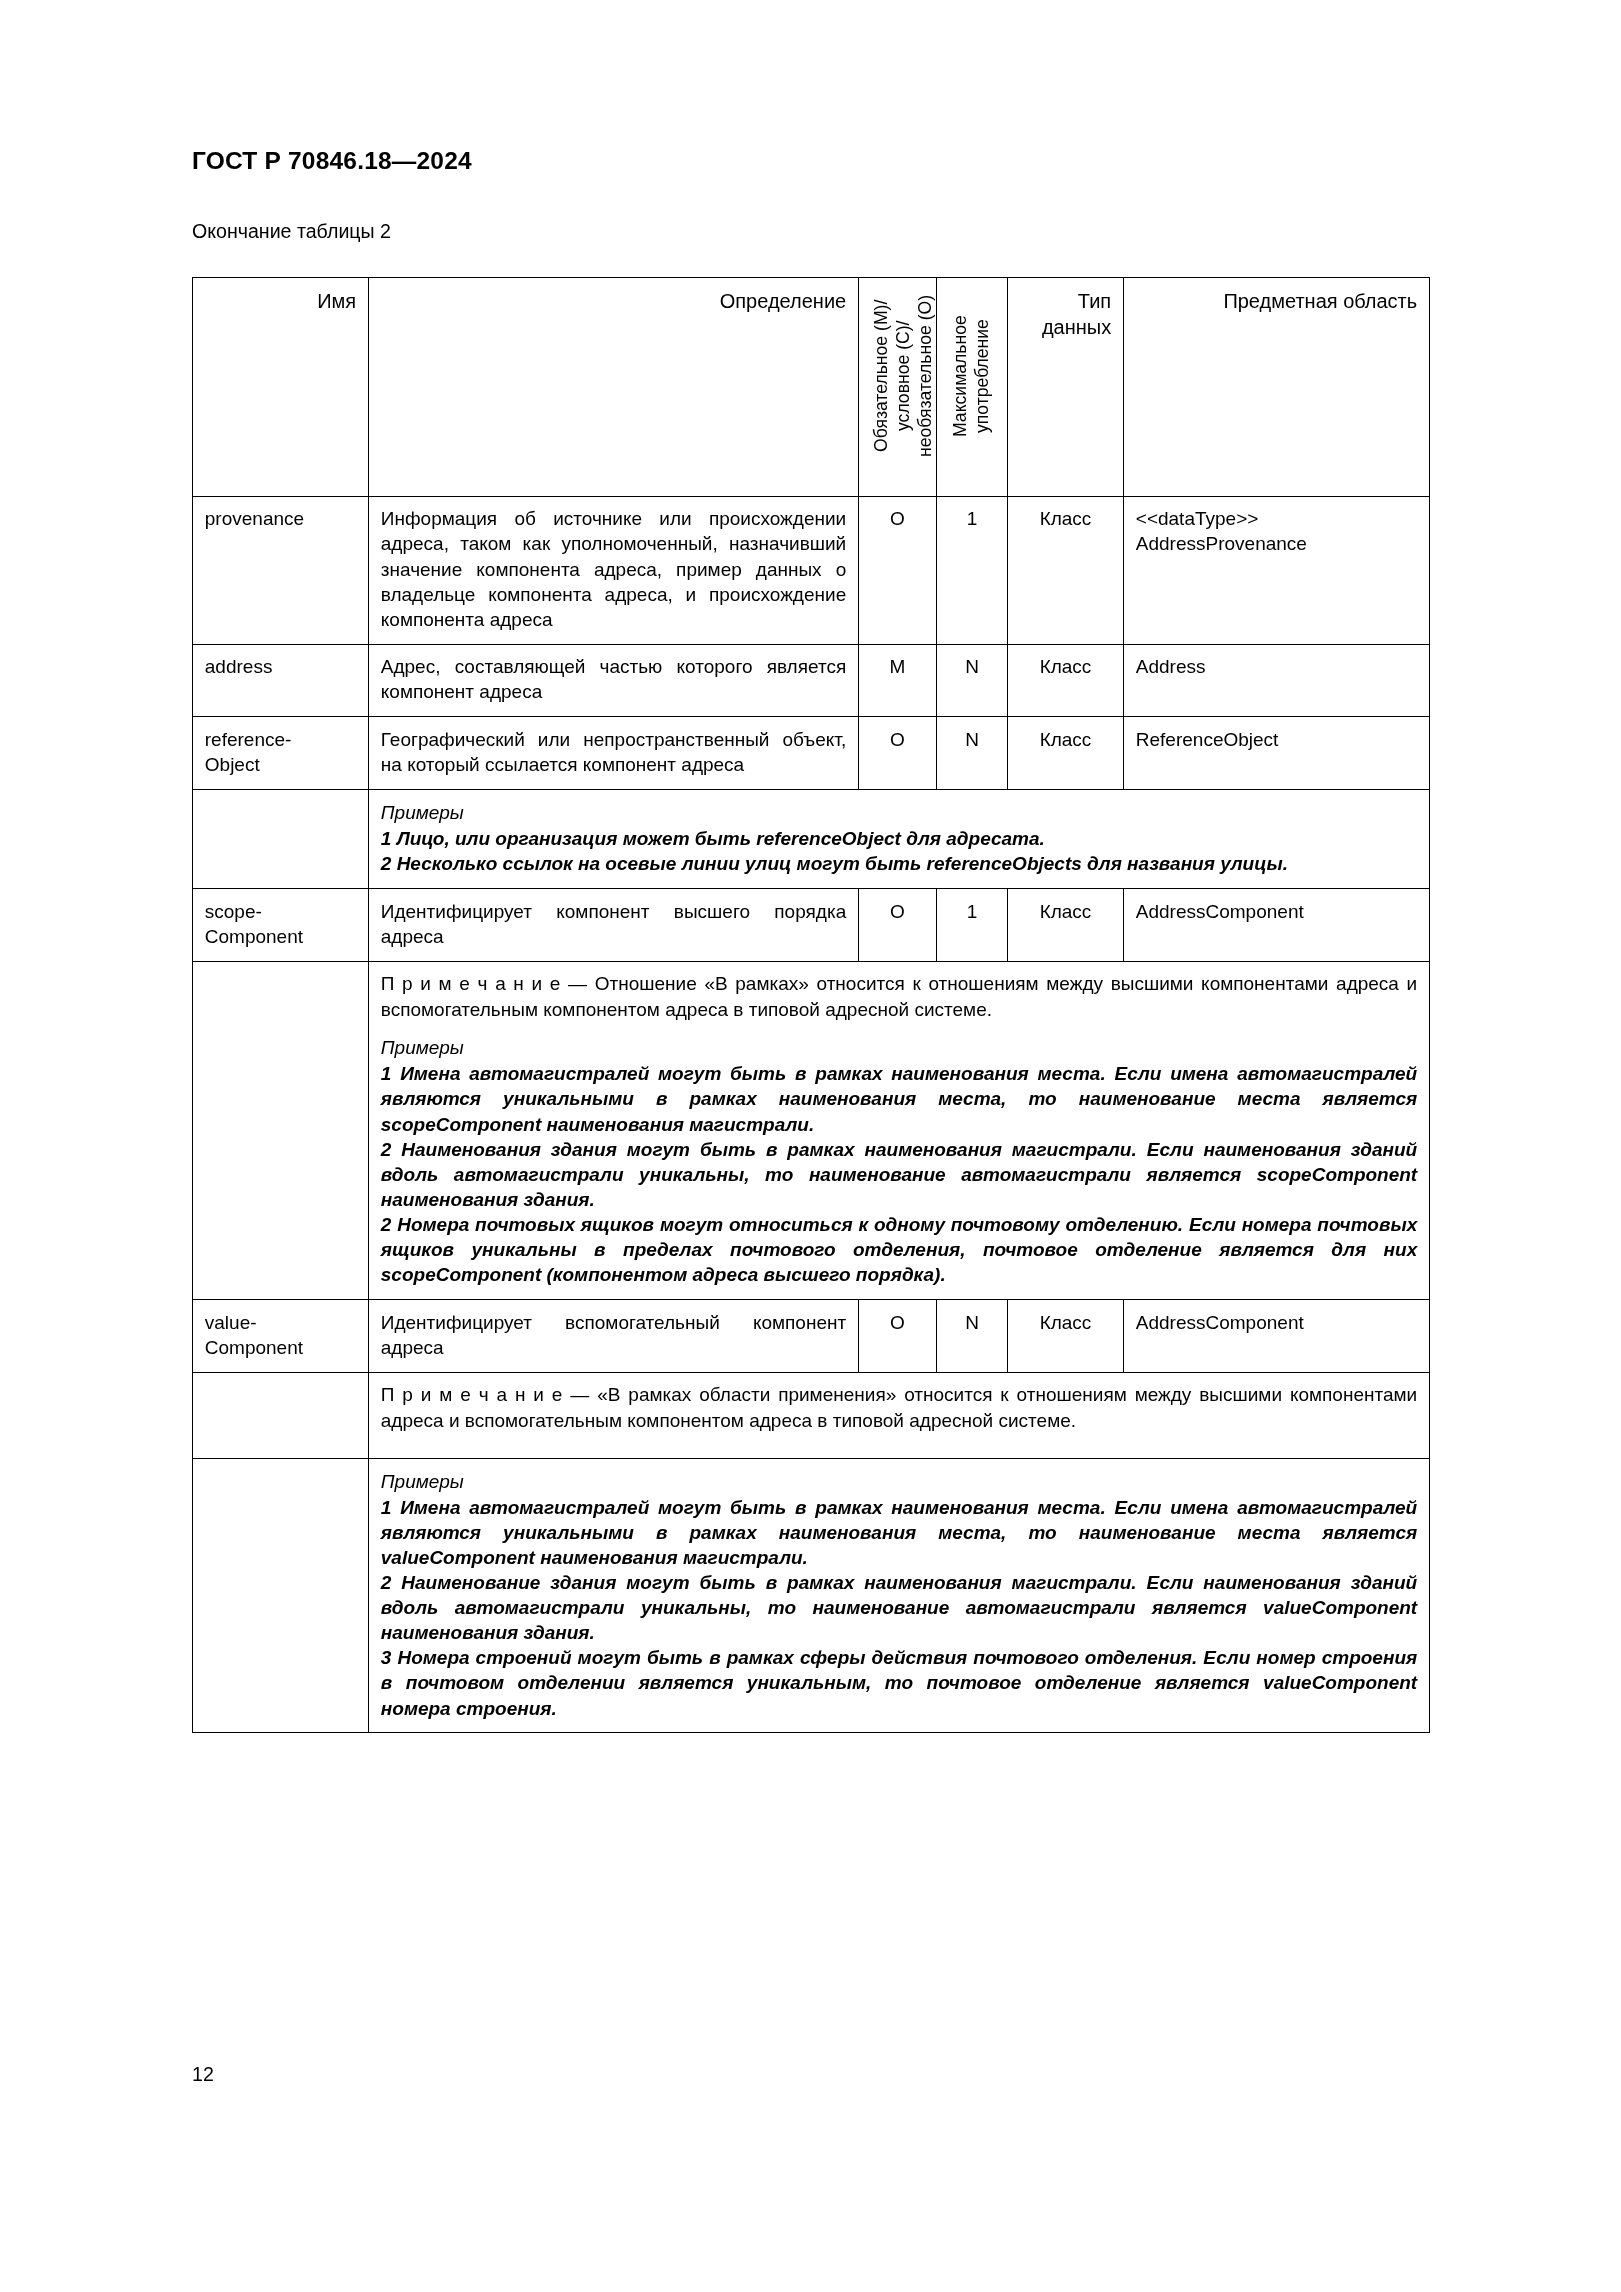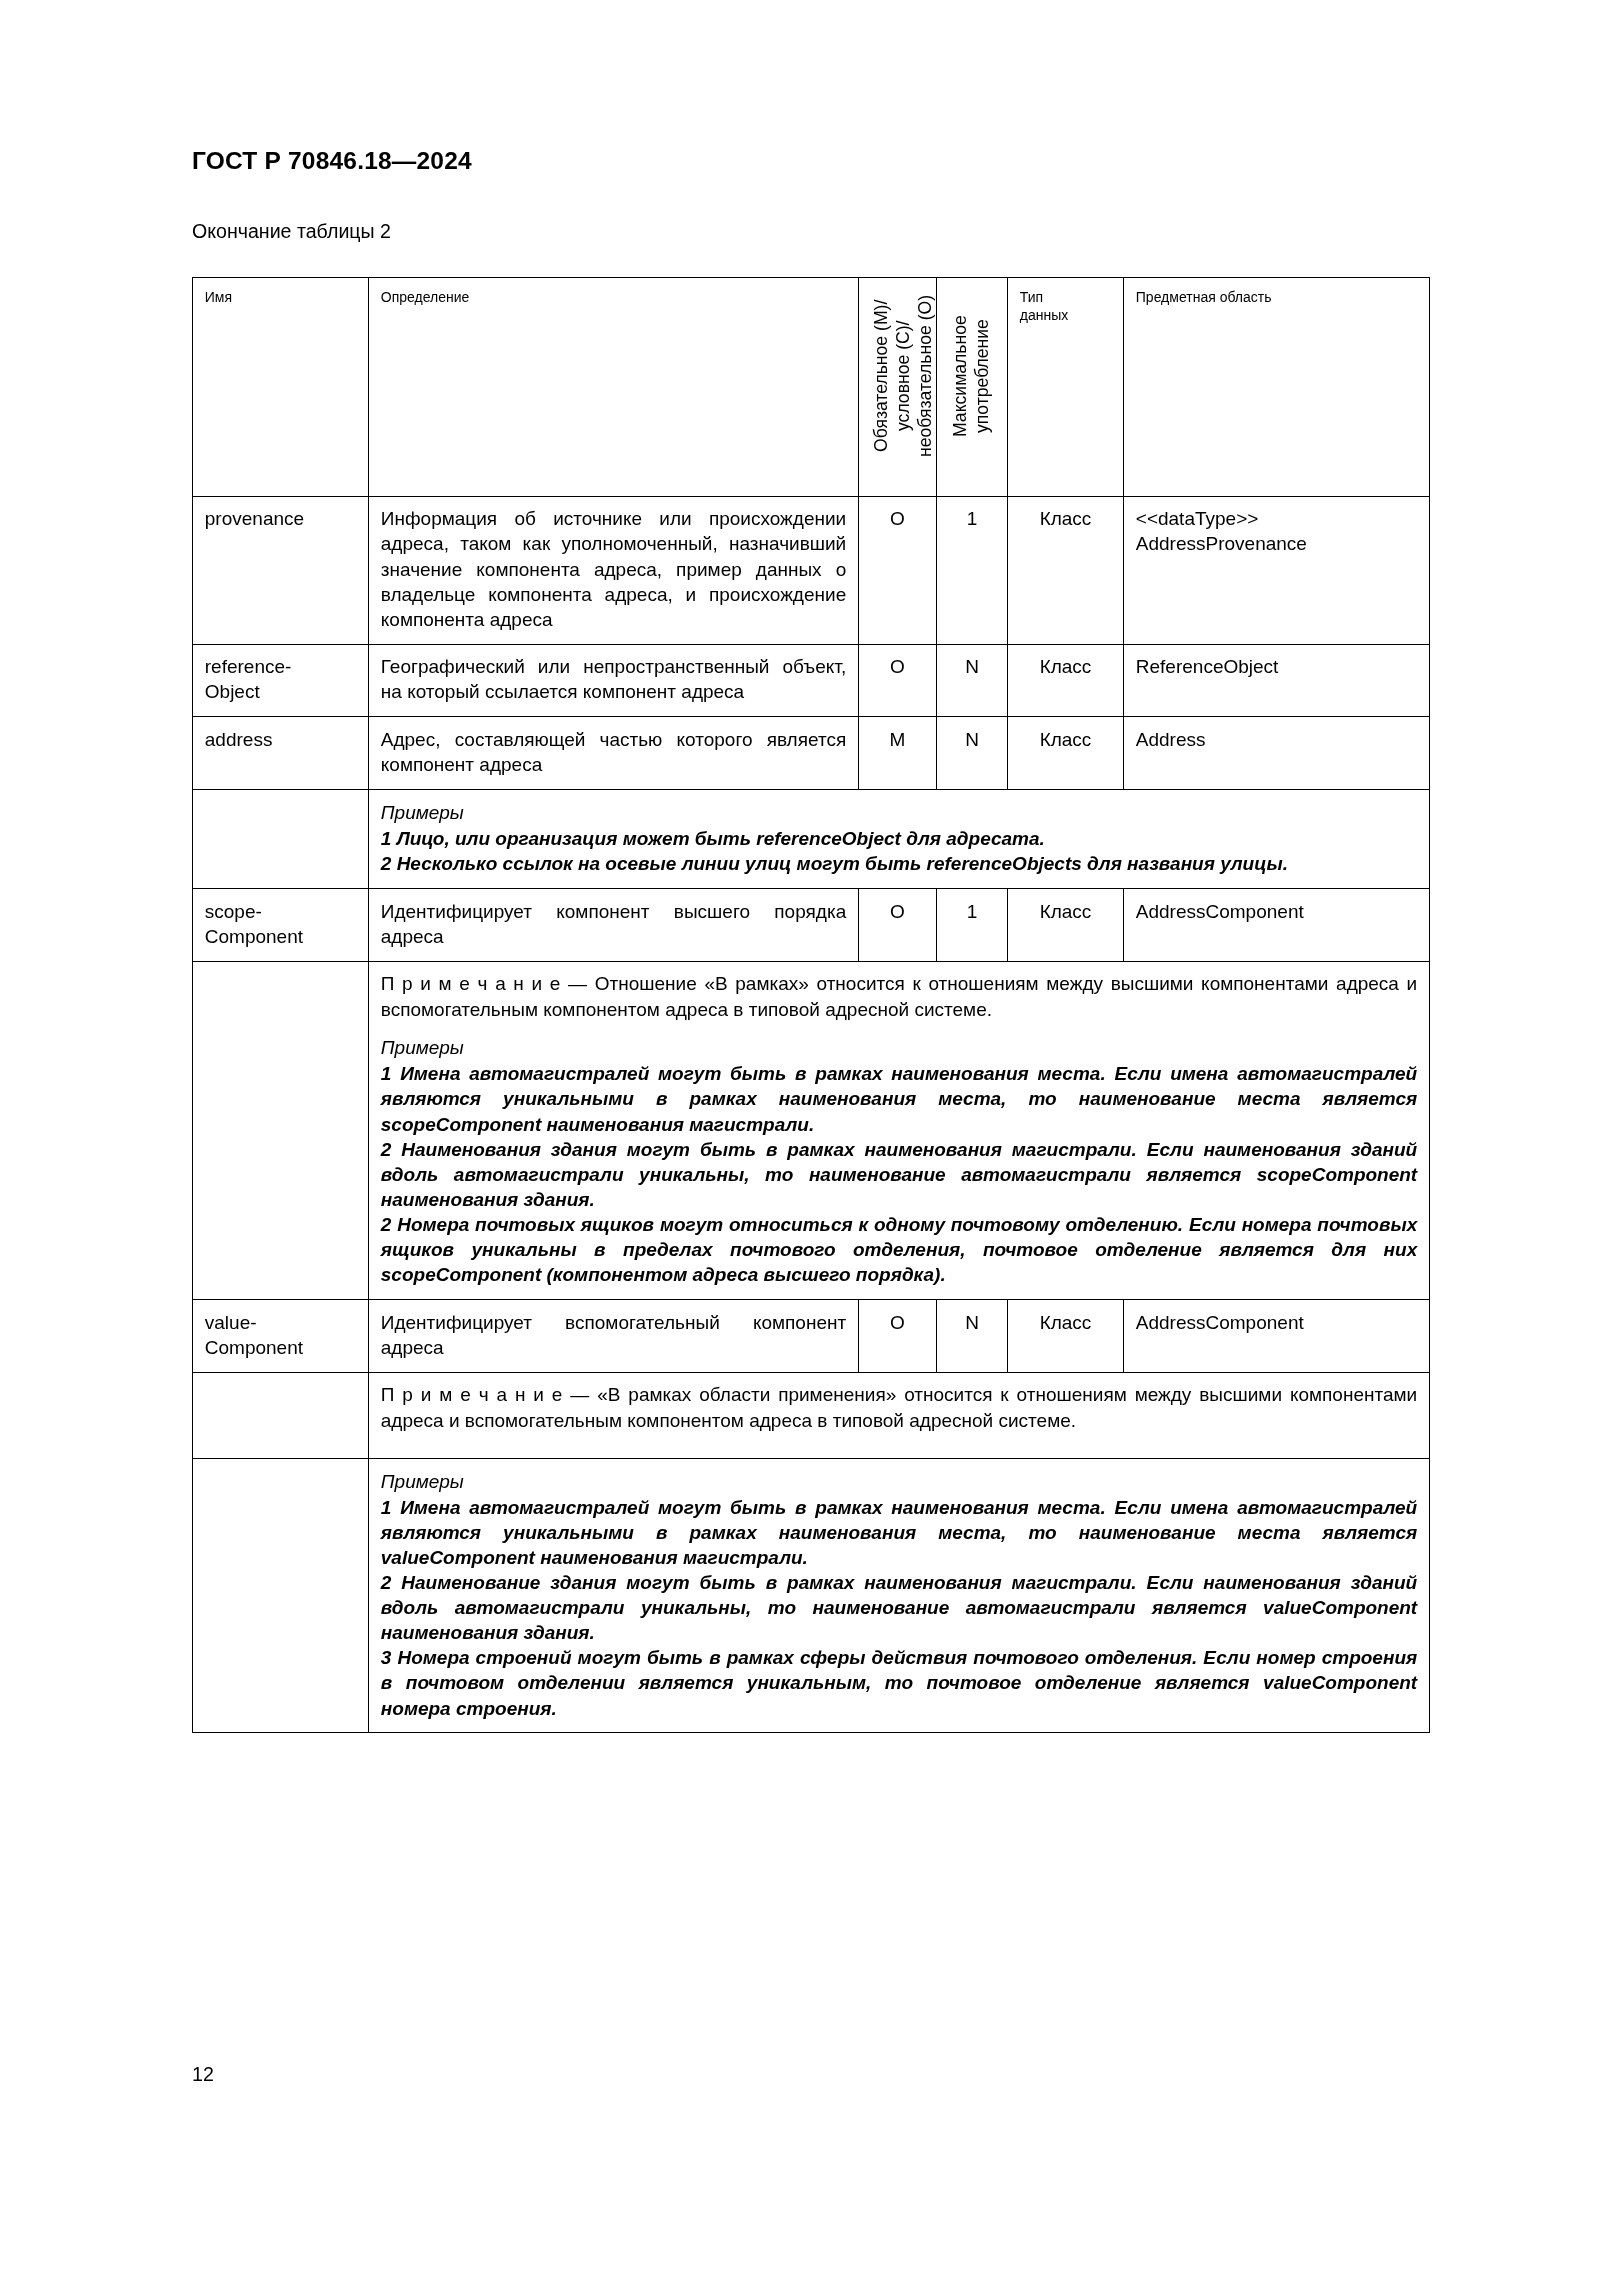--- a/index.html
+++ b/index.html
@@ -69,22 +69,22 @@
     transform: rotate(180deg);
     white-space: pre-line;
     font-size: 17.6px;
     line-height: 1.25;
     margin: 0 auto;
     text-align: center;
     height: 176px;
     display: inline-block;
   }
   .head-center {
-    text-align: left;
-    font-size: 14px;
+    text-align: right;
+    font-size: 20px;
     line-height: 1.3;
     white-space: pre-line;
   }
   .cell-center {
     text-align: center;
   }
   .just {
     text-align: justify;
     text-justify: inter-word;
     hyphens: manual;
@@ -170,36 +170,36 @@
         <td class="just">Информация об источнике или происхож­дении адреса, таком как уполномочен­ный, назначивший значение компонента адреса, пример данных о владельце ком­понента адреса, и происхождение компо­нента адреса</td>
         <td class="cell-center">О</td>
         <td class="cell-center">1</td>
         <td class="cell-center">Класс</td>
         <td class="nowrapcell">&lt;&lt;dataType&gt;&gt;
 AddressProvenance</td>
       </tr>
 
 
       <tr>
-        <td class="nowrapcell">reference-
-Object</td>
-        <td class="just">Географический или непространственный объект, на который ссылается компонент адреса</td>
-        <td class="cell-center">О</td>
-        <td class="cell-center">N</td>
-        <td class="cell-center">Класс</td>
-        <td class="nowrapcell">ReferenceObject</td>
-      </tr>
-
-      <tr>
         <td class="nowrapcell">address</td>
         <td class="just">Адрес, составляющей частью которого является компонент адреса</td>
         <td class="cell-center">М</td>
         <td class="cell-center">N</td>
         <td class="cell-center">Класс</td>
         <td class="nowrapcell">Address</td>
+      </tr>
+
+      <tr>
+        <td class="nowrapcell">reference-
+Object</td>
+        <td class="just">Географический или непространственный объект, на который ссылается компонент адреса</td>
+        <td class="cell-center">О</td>
+        <td class="cell-center">N</td>
+        <td class="cell-center">Класс</td>
+        <td class="nowrapcell">ReferenceObject</td>
       </tr>
 
       <tr>
         <td></td>
         <td class="notes-cell" colspan="5">
           <div class="ex-title">Примеры</div>
           <div class="ex-line">1 Лицо, или организация может быть referenceObject для адресата.</div>
           <div class="ex-line">2 Несколько ссылок на осевые линии улиц могут быть referenceObjects для названия улицы.</div>
         </td>
       </tr>

